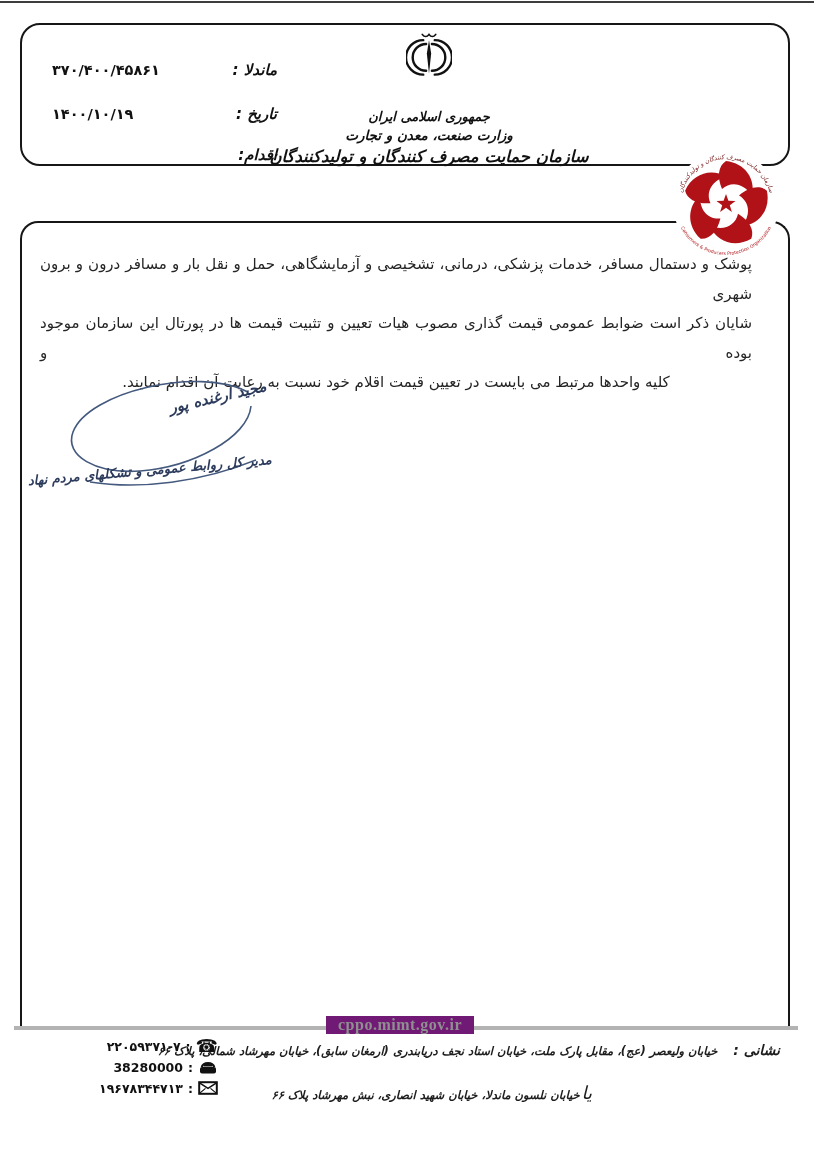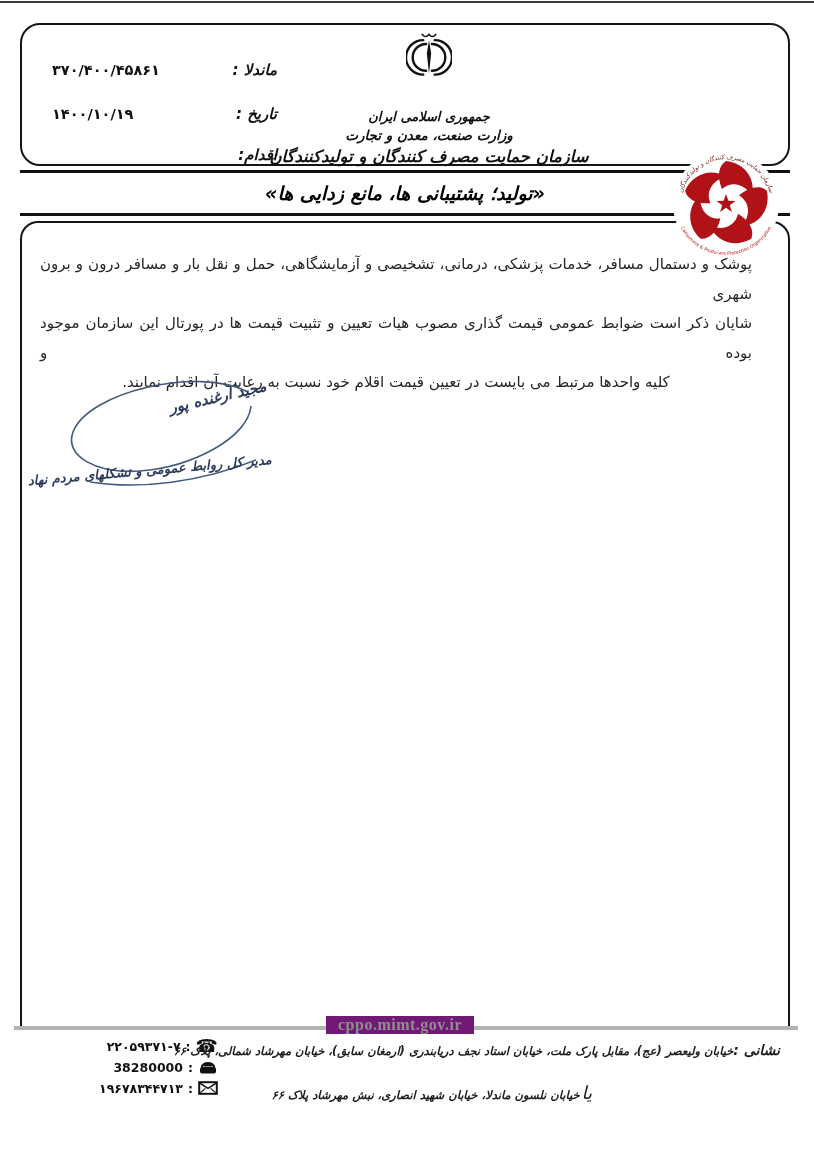--- a/index.html
+++ b/index.html
@@ -70,21 +70,21 @@
   .contact-row{position:absolute;left:40px;width:178px;height:20px;
     display:flex;justify-content:flex-end;align-items:center;gap:5px;direction:ltr;}
   .contact-num{font-size:12.5px;font-weight:bold;color:#111;direction:ltr;margin-left:33px;}
   .contact-colon{font-size:12.5px;font-weight:bold;color:#111;}
   .contact-icon{display:inline-flex;align-items:center;}
   #contact-phone{top:1036px;} #contact-fax{top:1057px;} #contact-postal{top:1078px;}
   .glyph-icon{font-size:18px;line-height:16px;color:#111;}
 
   #addr-row1{position:absolute;right:34px;top:1042px;direction:rtl;white-space:nowrap;
     font-size:11.5px;font-weight:600;font-style:italic;color:#1d1d1d;}
-  #addr-row1 .addr-label{font-size:14px;font-weight:bold;margin-left:0;}
+  #addr-row1 .addr-label{font-size:14px;font-weight:bold;margin-left:16px;}
   #addr-row2{position:absolute;right:222px;top:1082px;direction:rtl;white-space:nowrap;
     font-size:11.5px;font-weight:600;font-style:italic;color:#1d1d1d;}
   #addr-row2 .or-label{font-size:18px;font-weight:normal;margin-left:2px;}
 </style>
 </head>
 <body>
 
 <div id="page">
 
   <div class="abs" id="top-edge"></div>
@@ -111,23 +111,20 @@
         <path d="M54,32 A28,28 0 0 1 54,88" fill="none" stroke="#111" stroke-width="5" stroke-linecap="round"></path>
         <path d="M36,24 A36,36 0 0 0 36,96" fill="none" stroke="#111" stroke-width="5" stroke-linecap="round"></path>
         <path d="M60,24 A36,36 0 0 1 60,96" fill="none" stroke="#111" stroke-width="5" stroke-linecap="round"></path>
       </svg>
     </div>
     <div class="hdr-line" id="hdr-country">جمهوری اسلامی ایران</div>
     <div class="hdr-line" id="hdr-ministry">وزارت صنعت، معدن و تجارت</div>
     <div class="hdr-line" id="hdr-org">سازمان حمایت مصرف کنندگان و تولیدکنندگان</div>
   </div>
 
-  <div class="abs" id="slogan-strip">
-    <span id="slogan-text">«تولید؛ پشتیبانی ها، مانع زدایی ها»</span>
-  </div>
 
   <div class="abs" id="org-logo">
     <svg width="132" height="132" viewBox="0 0 132 132">
       <circle cx="66" cy="66" r="53" fill="#ffffff"></circle>
       <g fill="#b01217">
         <path d="M66,23 C85,25 96,41 92,58 C84,45 71,43 62,51 C57,39 58,28 66,23 Z"></path>
         <path d="M66,23 C85,25 96,41 92,58 C84,45 71,43 62,51 C57,39 58,28 66,23 Z" transform="rotate(72 66 66)"></path>
         <path d="M66,23 C85,25 96,41 92,58 C84,45 71,43 62,51 C57,39 58,28 66,23 Z" transform="rotate(144 66 66)"></path>
         <path d="M66,23 C85,25 96,41 92,58 C84,45 71,43 62,51 C57,39 58,28 66,23 Z" transform="rotate(216 66 66)"></path>
         <path d="M66,23 C85,25 96,41 92,58 C84,45 71,43 62,51 C57,39 58,28 66,23 Z" transform="rotate(288 66 66)"></path>

